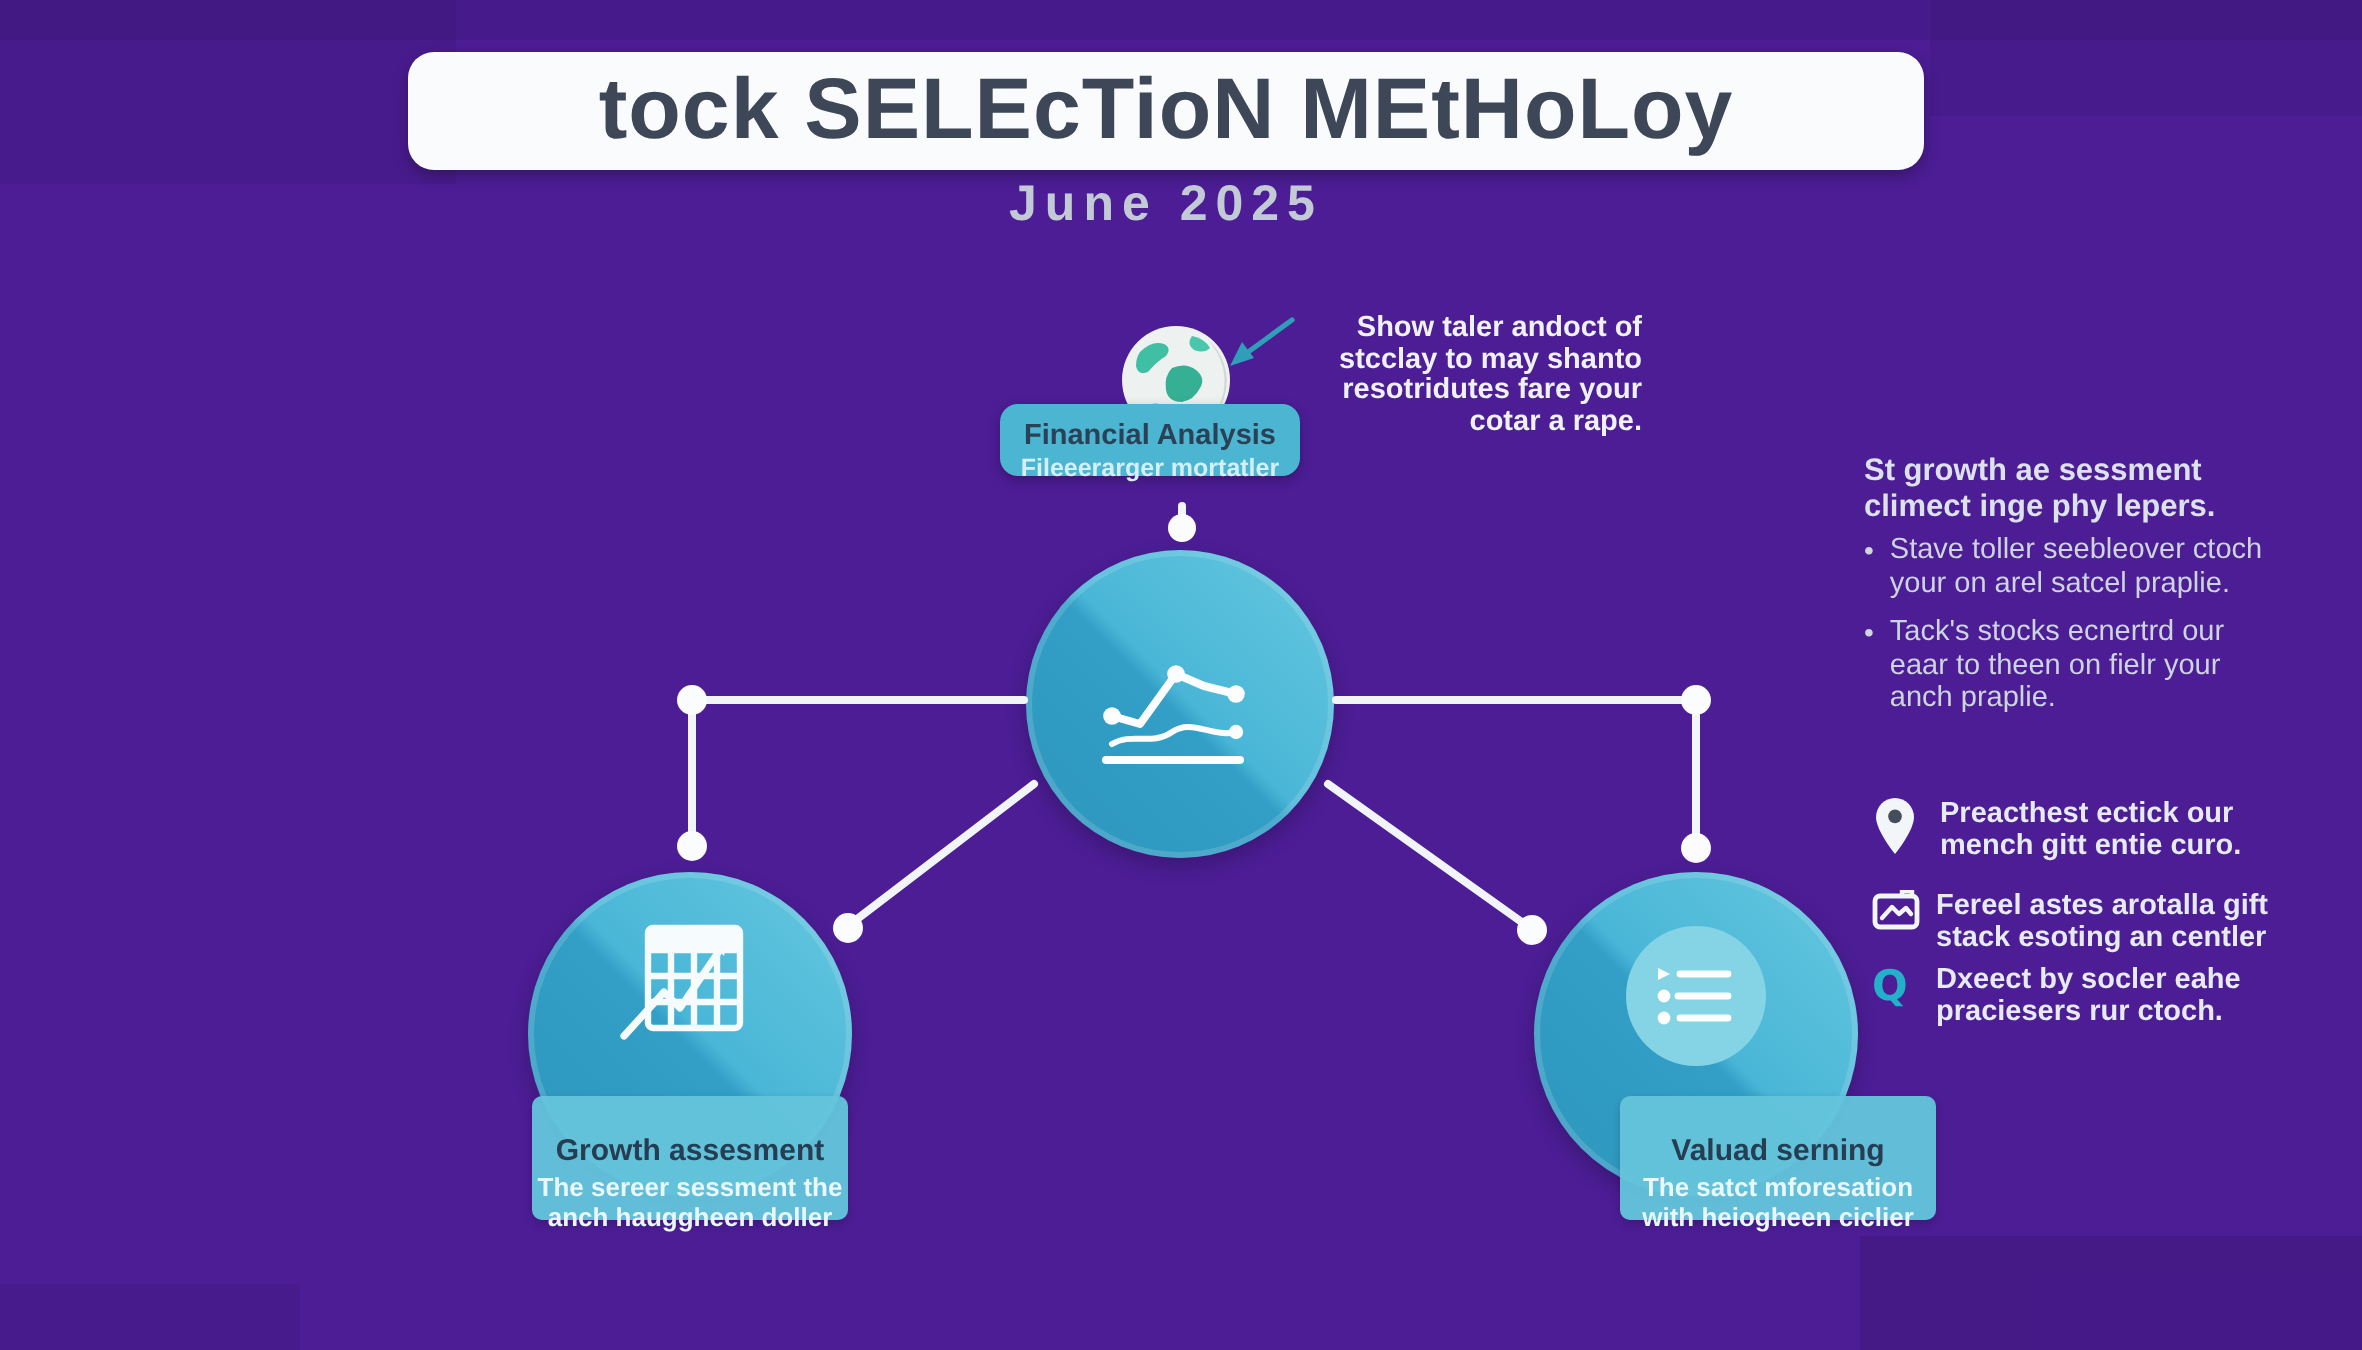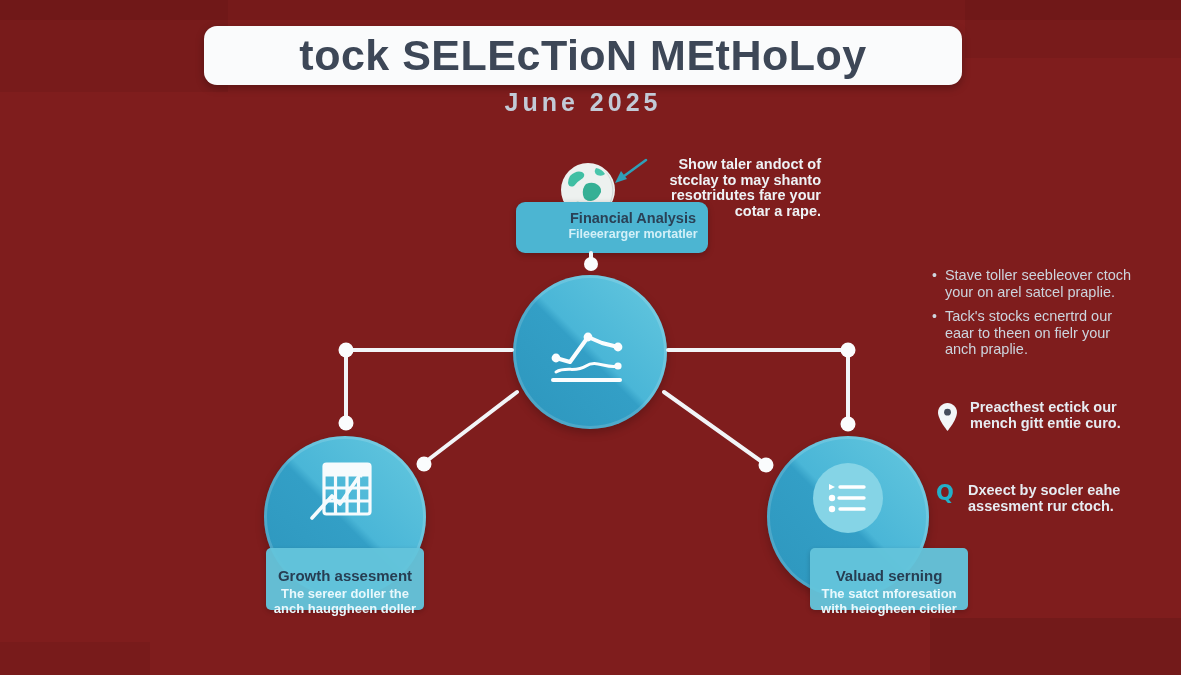--- a/index.html
+++ b/index.html
@@ -1,18 +1,18 @@
 <!DOCTYPE html>
 <html><head>
 <meta charset="utf-8">
 <style>
   html,body{margin:0;padding:0;background:#2e3440;}
   .stage{
     position:relative;width:1181px;height:675px;overflow:hidden;
-    background:#7f1d1d;
+    background:#4c1d95;
     font-family:"Liberation Sans","DejaVu Sans",sans-serif;
     text-decoration:underline;
     -webkit-font-smoothing:antialiased;
   }
   .shade{position:absolute;pointer-events:none;}
   .shade.top{left:0;top:0;width:1181px;height:20px;background:rgba(0,0,0,.07);}
   .shade.tl{left:0;top:0;width:228px;height:92px;background:rgba(0,0,0,.05);}
   .shade.tr{left:965px;top:0;width:216px;height:58px;background:rgba(0,0,0,.05);}
   .shade.br{left:930px;top:618px;width:251px;height:57px;background:rgba(0,0,0,.09);}
   .shade.bl{left:0;top:642px;width:150px;height:33px;background:rgba(0,0,0,.05);}
@@ -34,24 +34,23 @@
 
   
   .globe{position:absolute;left:556px;top:160px;width:66px;height:62px;}
   .globe-note{
     position:absolute;left:651px;top:157px;width:170px;
     font-size:14.5px;line-height:15.5px;font-weight:600;color:#eef2f5;text-align:right;
   }
 
   
   .fin-box{
-    position:absolute;left:516px;top:202px;width:150px;height:51px;
+    position:absolute;left:500px;top:202px;width:150px;height:36px;
     background:#4cb5d2;border-radius:9px;text-align:center;
     box-shadow:0 2px 6px rgba(0,0,0,.25);
-    padding-left:42px;
   }
   .fin-box .t{margin-top:8px;font-size:14.5px;font-weight:700;color:#2a4156;}
   .fin-box .s{margin-top:1px;font-size:12.5px;font-weight:600;color:#d3f0f8;}
 
   
   .node{
     position:absolute;border-radius:50%;
     background:linear-gradient(225deg,#65c8df 0%,#4ab6d7 48%,#339fc6 52%,#2d96bd 100%);
     box-shadow:inset 0 0 0 3px rgba(255,255,255,.14), 0 4px 10px rgba(0,0,0,.22);
   }
@@ -82,21 +81,21 @@
     font-size:15.5px;line-height:17.5px;font-weight:700;color:#dce2e9;
   }
   .rp-bullets{position:absolute;left:932px;top:267px;}
   .rp-bullet{display:flex;margin-bottom:8px;}
   .rp-bullet .dot{color:#cdd5de;font-size:14px;margin-right:8px;line-height:16.5px;}
   .rp-bullet .txt{font-size:14.5px;line-height:16.5px;font-weight:500;color:#ccd4dd;}
 
   .icon-row{position:absolute;display:flex;}
   .icon-row .ic{width:32px;flex:0 0 32px;display:flex;justify-content:flex-start;}
   .icon-row .txt{font-size:14.5px;line-height:16px;font-weight:600;color:#e6ebf1;}
-  .icon-row.r1{left:938px;top:399px;align-items:flex-end;}
+  .icon-row.r1{left:938px;top:399px;}
   .icon-row.r2{left:936px;top:445px;}
   .icon-row.r3{left:936px;top:482px;}
   .q-glyph{
     font-size:21px;font-weight:800;color:#23b0c9;line-height:20px;margin-top:1px;
     font-family:"DejaVu Sans",sans-serif;
   }
 
   .overlay{position:absolute;left:0;top:0;pointer-events:none;}
 </style>
 </head>
@@ -185,32 +184,36 @@
         <path d="M3 5 L9 8 L3 11 Z"></path>
         <circle cx="6" cy="19" r="3.2"></circle>
         <circle cx="6" cy="30" r="3.2"></circle>
       </g>
     </svg>
   </div>
 
   <div class="node-label l">
     <div class="t">Growth assesment</div>
     <div class="s">
-      <div>The sereer doller the</div>
+      <div>The sereer sessment the</div>
       <div>anch hauggheen doller</div>
     </div>
   </div>
   <div class="node-label r">
     <div class="t">Valuad serning</div>
     <div class="s">
       <div>The satct mforesation</div>
       <div>with heiogheen ciclier</div>
     </div>
   </div>
 
+  <div class="rp-heading">
+    <div>St growth ae sessment</div>
+    <div>climect inge phy lepers.</div>
+  </div>
   <div class="rp-bullets">
     <div class="rp-bullet">
       <span class="dot">•</span>
       <span class="txt">
         <div>Stave toller seebleover ctoch</div>
         <div>your on arel satcel praplie.</div>
       </span>
     </div>
     <div class="rp-bullet">
       <span class="dot">•</span>
@@ -227,27 +230,40 @@
       <svg width="19" height="28" viewBox="0 0 19 28">
         <path d="M9.5 0 C4.3 0 0 4.3 0 9.5 C0 16.5 9.5 28 9.5 28 S19 16.5 19 9.5 C19 4.3 14.7 0 9.5 0 Z" fill="#f2f6f8"></path>
         <circle cx="9.5" cy="9.2" r="3.4" fill="#454d5c"></circle>
       </svg>
     </span>
     <span class="txt">
       <div>Preacthest ectick our</div>
       <div>mench gitt entie curo.</div>
     </span>
   </div>
+  <div class="icon-row r2">
+    <span class="ic">
+      <svg width="24" height="20" viewBox="0 0 24 20">
+        <rect x="1.5" y="3" width="21" height="15.5" rx="2.5" fill="none" stroke="#f2f6f8" stroke-width="2.4"></rect>
+        <path d="M5 14 L10 8.5 L13.5 12 L17 9 L19.5 12" fill="none" stroke="#f2f6f8" stroke-width="2.2" stroke-linejoin="round" stroke-linecap="round"></path>
+        <path d="M15 3 L15 0.5 L20 0.5 L20 3" fill="none" stroke="#f2f6f8" stroke-width="2.2"></path>
+      </svg>
+    </span>
+    <span class="txt">
+      <div>Fereel astes arotalla gift</div>
+      <div>stack esoting an centler</div>
+    </span>
+  </div>
   <div class="icon-row r3">
     <span class="ic">
       <span class="q-glyph">Q</span>
     </span>
     <span class="txt">
       <div>Dxeect by socler eahe</div>
-      <div>assesment rur ctoch.</div>
+      <div>praciesers rur ctoch.</div>
     </span>
   </div>
 
   <svg class="overlay" width="1181" height="675" viewBox="0 0 1181 675">
 
     <g stroke="#2f9fb8" stroke-width="2.6" stroke-linecap="round">
       <path d="M646 160 L620 179"></path>
     </g>
     <path d="M615 183 L627 179 L621 171 Z" fill="#2f9fb8"></path>
 

